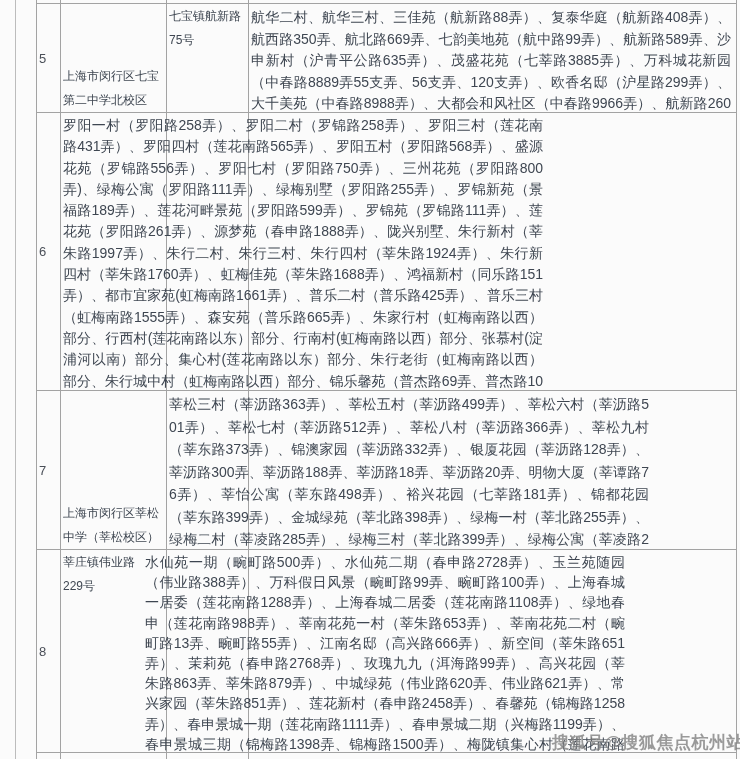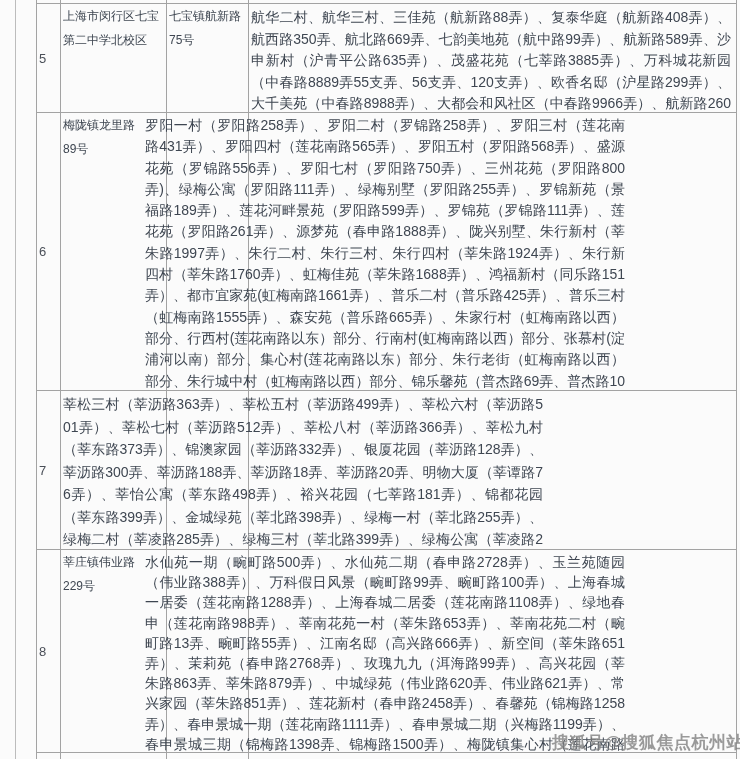--- a/index.html
+++ b/index.html
@@ -58,21 +58,21 @@
     width: 23px;
     display: flex;
     align-items: center;
     padding-left: 2px;
     font-size: 13px;
     color: #4a4f58;
   }
   .cell-school {
     width: 106px;
     display: flex;
-    align-items: flex-start;
+    align-items: flex-end;
     padding: 0 3px;
     font-size: 12px;
     line-height: 24px;
     color: #3e4651;
   }
   .cell-addr {
     width: 82px;
     display: flex;
     align-items: flex-start;
     padding: 0 3px;
@@ -136,29 +136,29 @@
     <div class="cell cell-addr">
       <span>七宝镇航新路75号</span>
     </div>
     <div class="cell cell-comm"><span>航华二村、航华三村、三佳苑（航新路88弄）、复泰华庭（航新路408弄）、航西路350弄、航北路669弄、七韵美地苑（航中路99弄）、航新路589弄、沙申新村（沪青平公路635弄）、茂盛花苑（七莘路3885弄）、万科城花新园（中春路8889弄55支弄、56支弄、120支弄）、欧香名邸（沪星路299弄）、大千美苑（中春路8988弄）、大都会和风社区（中春路9966弄）、航新路260弄。</span><span class="hl" style="border-bottom-color: rgb(221, 58, 44);"></span><span></span></div>
   </div>
 
   <div class="row r6">
     <div class="cell cell-num">
       <span>6</span>
     </div>
-    <div class="cell cell-addr">
-      <span>梅陇镇龙里路89号</span>
-    </div>
     <div class="cell cell-comm"><span>罗阳一村（罗阳路258弄）、罗阳二村（罗锦路258弄）、罗阳三村（莲花南路431弄）、罗阳四村（莲花南路565弄）、罗阳五村（罗阳路568弄）、盛源花苑（罗锦路556弄）、罗阳七村（罗阳路750弄）、三州花苑（罗阳路800弄)、绿梅公寓（罗阳路111弄）、绿梅别墅（罗阳路255弄）、罗锦新苑（景福路189弄）、莲花河畔景苑（罗阳路599弄）、罗锦苑（罗锦路111弄）、莲花苑（罗阳路261弄）、源梦苑（春申路1888弄）、陇兴别墅、朱行新村（莘朱路1997弄）、朱行二村、朱行三村、朱行四村（莘朱路1924弄）、朱行新四村（莘朱路1760弄）、虹梅佳苑（莘朱路1688弄）、鸿福新村（同乐路151弄）、都市宜家苑(虹梅南路1661弄）、普乐二村（普乐路425弄）、普乐三村（虹梅南路1555弄）、森安苑（普乐路665弄）、朱家行村（虹梅南路以西）部分、行西村(莲花南路以东）部分、行南村(虹梅南路以西）部分、张慕村(淀浦河以南）部分、集心村(莲花南路以东）部分、朱行老街（虹梅南路以西）部分、朱行城中村（虹梅南路以西）部分、锦乐馨苑（普杰路69弄、普杰路100弄）、莲花新苑（罗阳路339弄）、江南欣苑（普乐路333弄、春申路1766弄）。</span><span class="hl" style="border-bottom-color: rgb(221, 58, 44);"></span><span></span></div>
   </div>
 
   <div class="row r7">
     <div class="cell cell-num">
       <span>7</span>
+    </div>
+    <div class="cell cell-school">
+      <span>上海市闵行区莘松中学（莘松校区）</span>
     </div>
     <div class="cell cell-comm"><span>莘松三村（莘沥路363弄）、莘松五村（莘沥路499弄）、莘松六村（莘沥路501弄）、莘松七村（莘沥路512弄）、莘松八村（莘沥路366弄）、莘松九村（莘东路373弄）、锦澳家园（莘沥路332弄）、银厦花园（莘沥路128弄）、莘沥路300弄、莘沥路188弄、莘沥路18弄、莘沥路20弄、明物大厦（莘谭路76弄）、莘怡公寓（莘东路498弄）、裕兴花园（七莘路181弄）、锦都花园（莘东路399弄）、金城绿苑（莘北路398弄）、绿梅一村（莘北路255弄）、绿梅二村（莘凌路285弄）、绿梅三村（莘北路399弄）、绿梅公寓（莘凌路241弄）、森都公寓（莘北路50弄）。</span><span class="hl" style="border-bottom-color: rgb(221, 58, 44);"></span><span></span></div>
   </div>
 
   <div class="row r8">
     <div class="cell cell-num">
       <span>8</span>
     </div>
     <div class="cell cell-addr">
       <span>莘庄镇伟业路229号</span>

